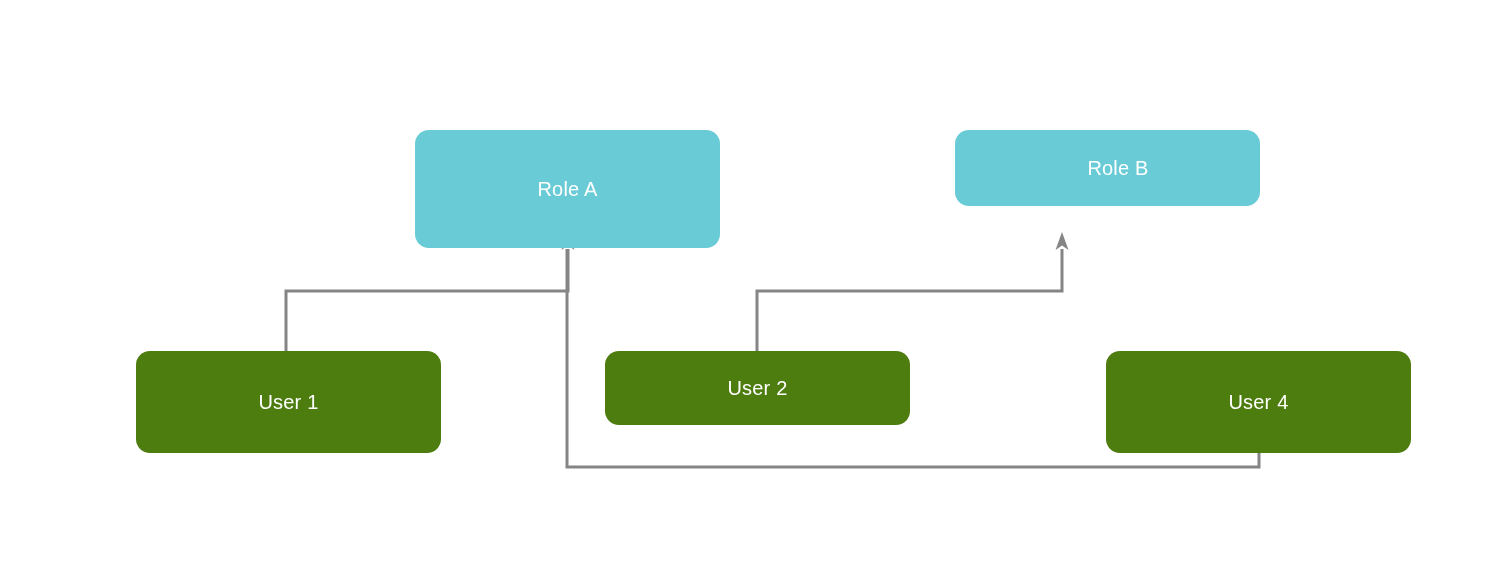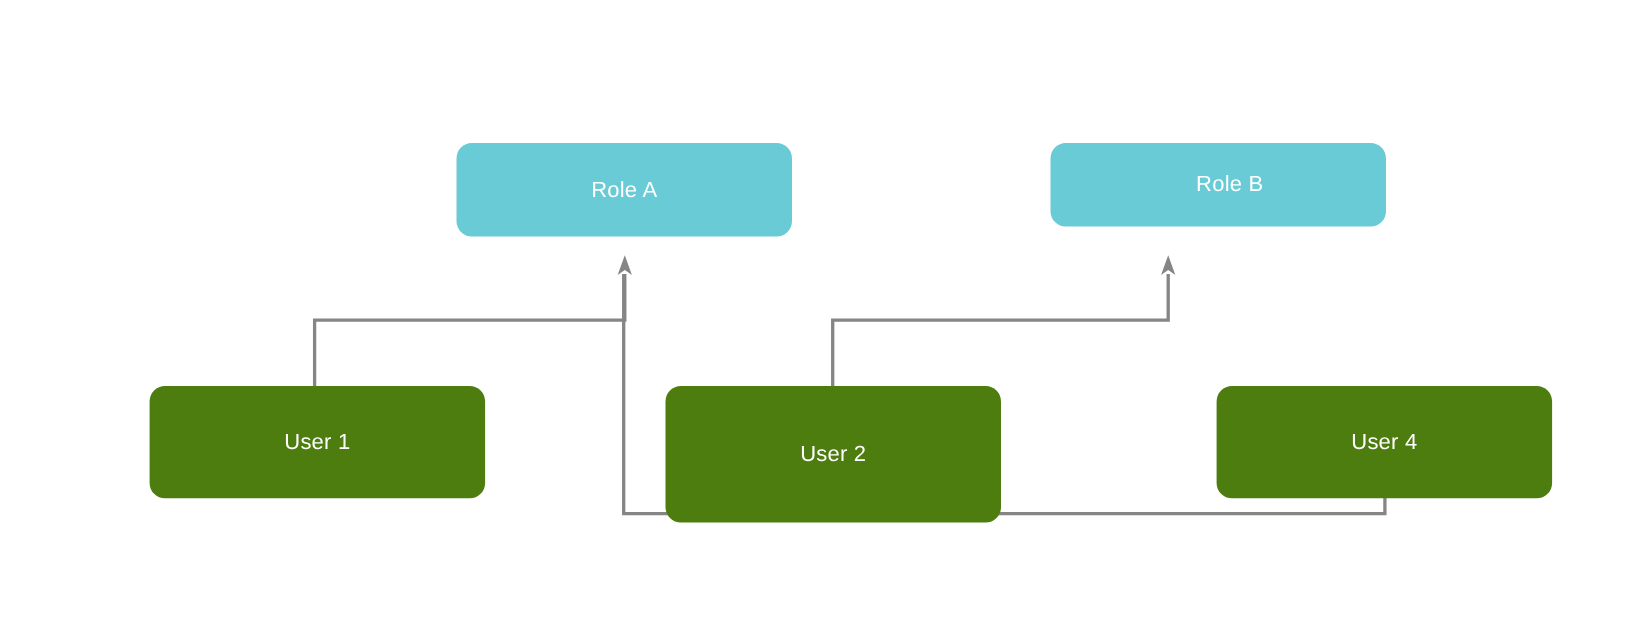--- a/index.html
+++ b/index.html
@@ -40,24 +40,24 @@
     line-height: 1;
     white-space: nowrap;
     user-select: none;
   }
   .role-node {
     background: #68cbd6;
   }
   .user-node {
     background: #4d7c0f;
   }
-  #role-a { left: 415px; top: 130px; width: 305px; height: 85px; }
+  #role-a { left: 415px; top: 130px; width: 305px; height: 118px; }
   #role-b { left: 955px; top: 130px; width: 305px; height: 76px; padding-left: 21px; }
   #user-1 { left: 136px; top: 351px; width: 305px; height: 102px; }
-  #user-2 { left: 605px; top: 351px; width: 305px; height: 124px; }
+  #user-2 { left: 605px; top: 351px; width: 305px; height: 74px; }
   #user-3 { left: 1106px; top: 351px; width: 305px; height: 102px; }
 </style>
 </head>
 <body>
 
 <div id="canvas">
 
   <svg id="edge-layer" viewBox="0 0 1494 578" width="1494" height="578" xmlns="http://www.w3.org/2000/svg">
 
     <g>

